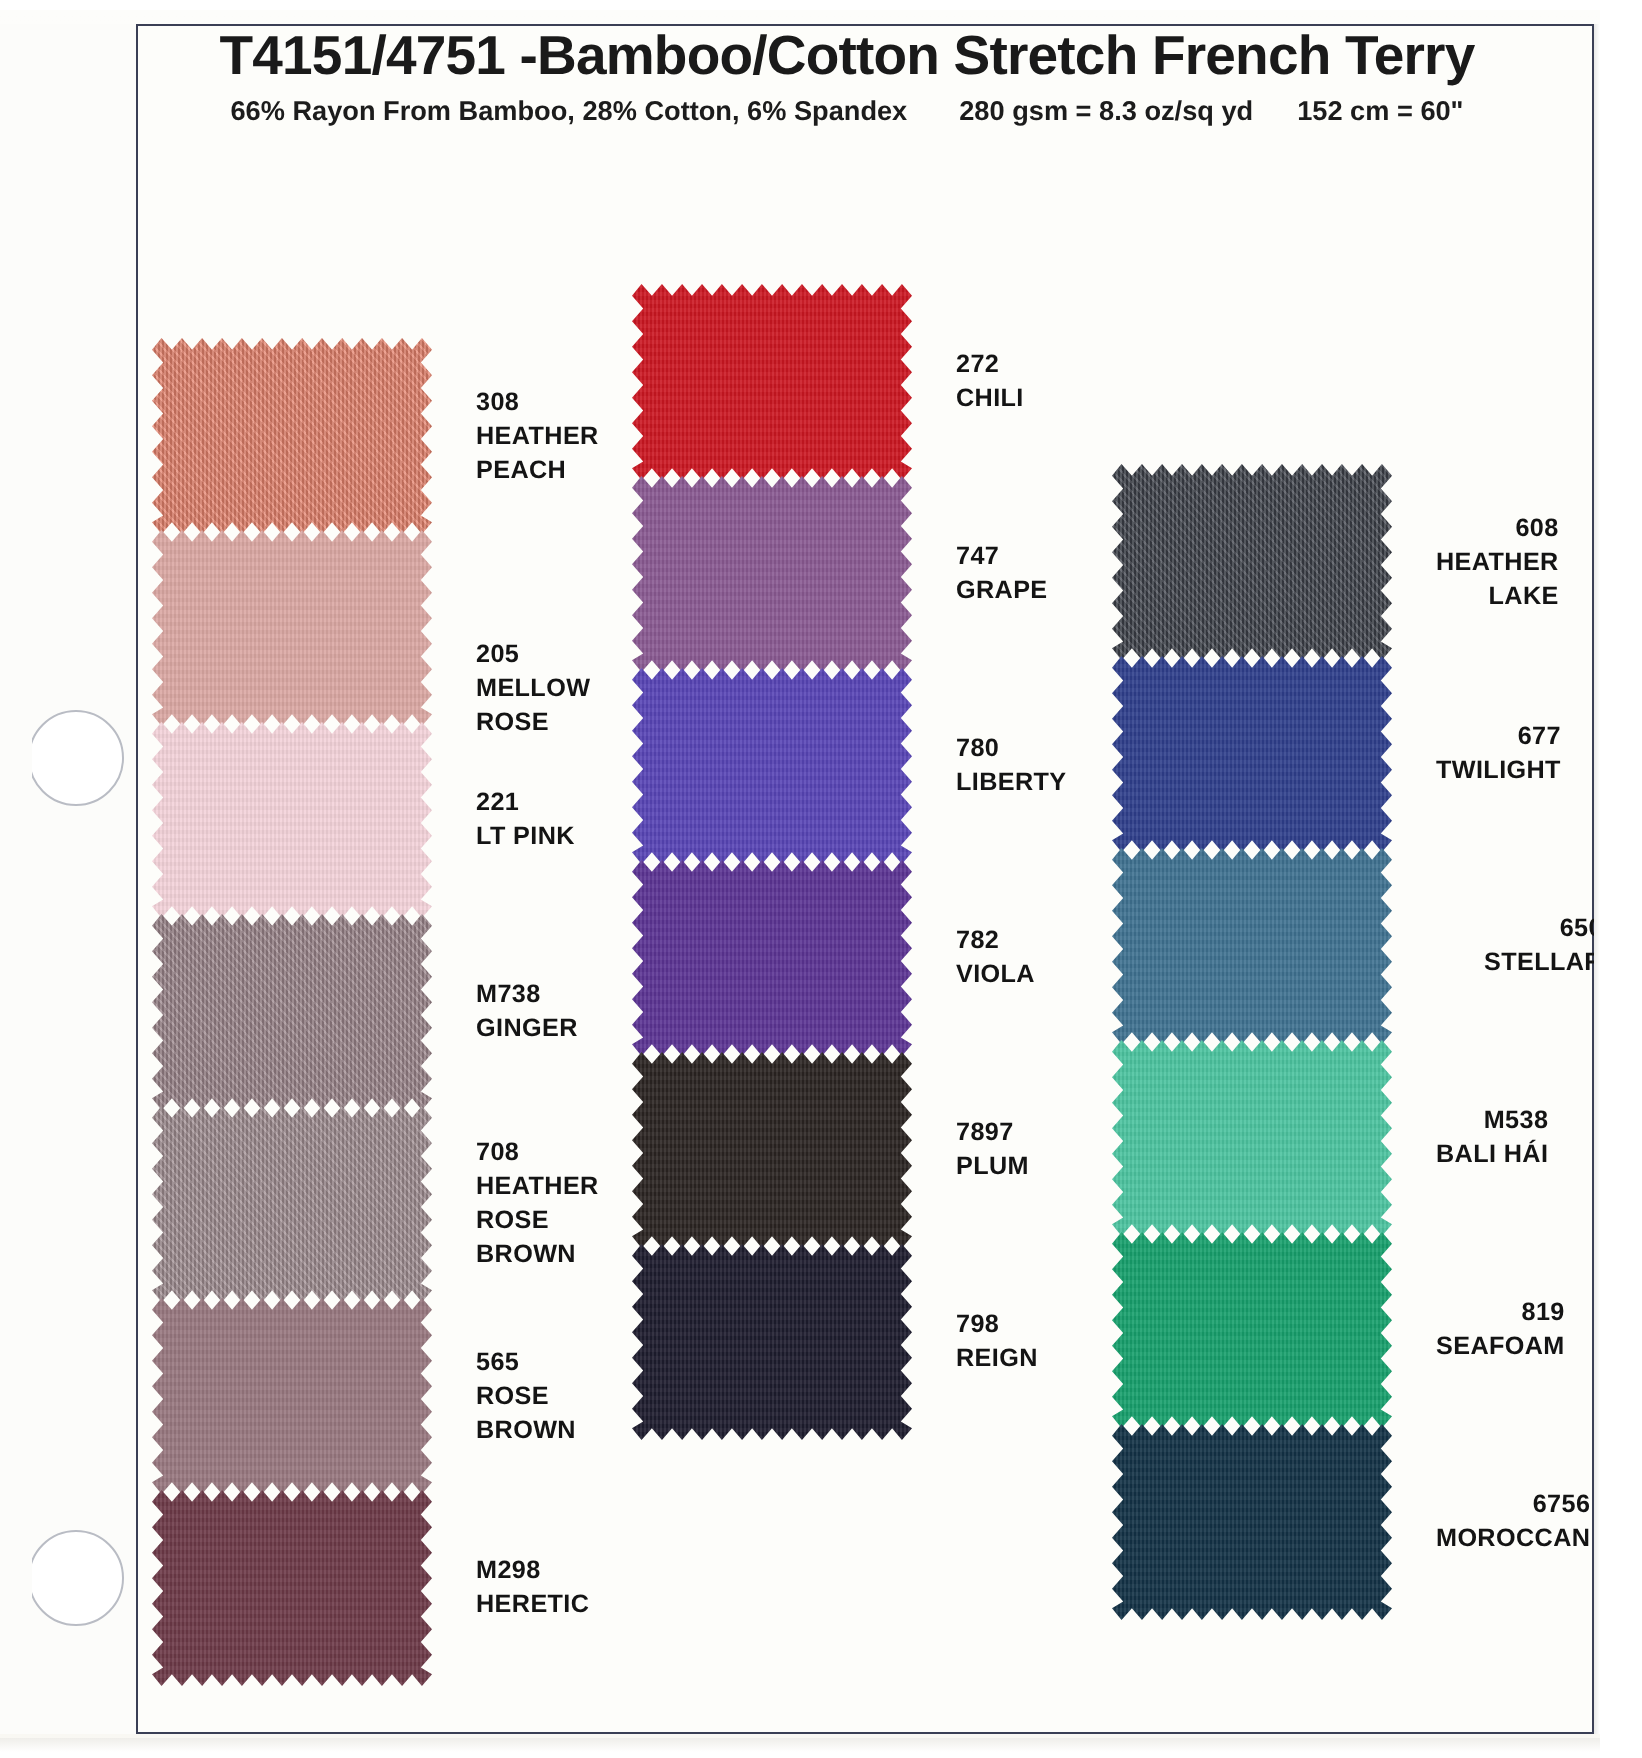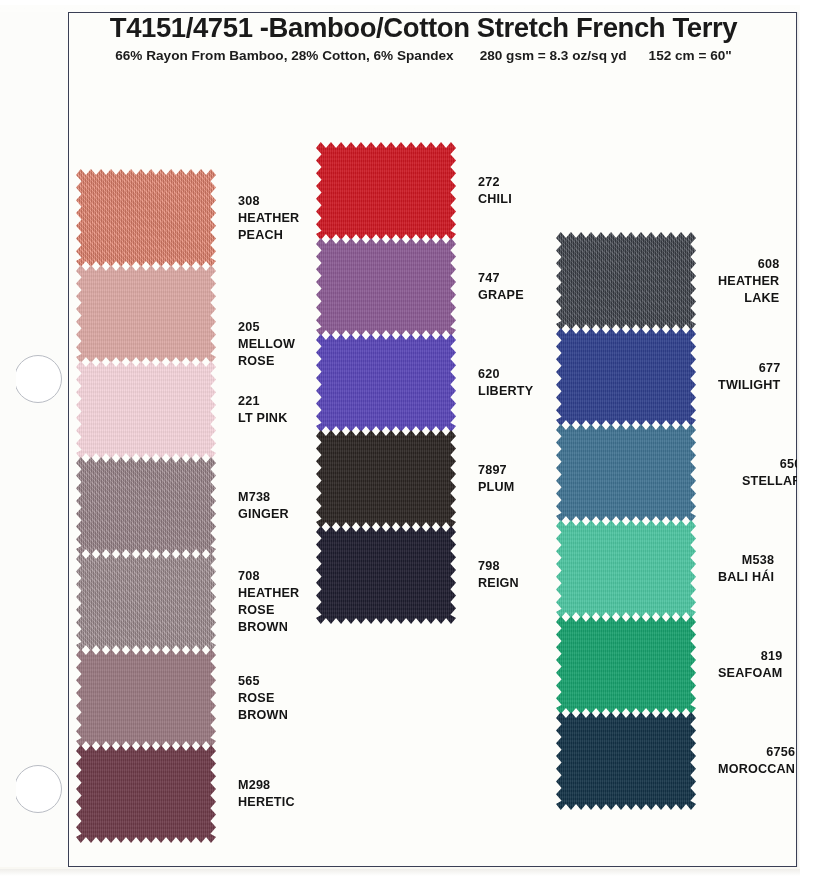--- a/index.html
+++ b/index.html
@@ -314,22 +314,29 @@
         <div class="swatch-row">
           <div class="swatch" style="background: rgb(138, 90, 146);"></div>
           <div class="swatch-label" style="top: 32px;">
             <span class="code">747</span>
             <span class="nm">GRAPE</span>
           </div>
         </div>
         <div class="swatch-row">
           <div class="swatch" style="background: rgb(88, 69, 182);"></div>
           <div class="swatch-label" style="top: 32px;">
-            <span class="code">620</span>
+            <span class="code">780</span>
             <span class="nm">LIBERTY</span>
+          </div>
+        </div>
+        <div class="swatch-row">
+          <div class="swatch" style="background: rgb(92, 52, 148);"></div>
+          <div class="swatch-label" style="top: 32px;">
+            <span class="code">782</span>
+            <span class="nm">VIOLA</span>
           </div>
         </div>
         <div class="swatch-row">
           <div class="swatch" style="background: rgb(43, 36, 34);"></div>
           <div class="swatch-label" style="top: 32px;">
             <span class="code">7897</span>
             <span class="nm">PLUM</span>
           </div>
         </div>
         <div class="swatch-row">

